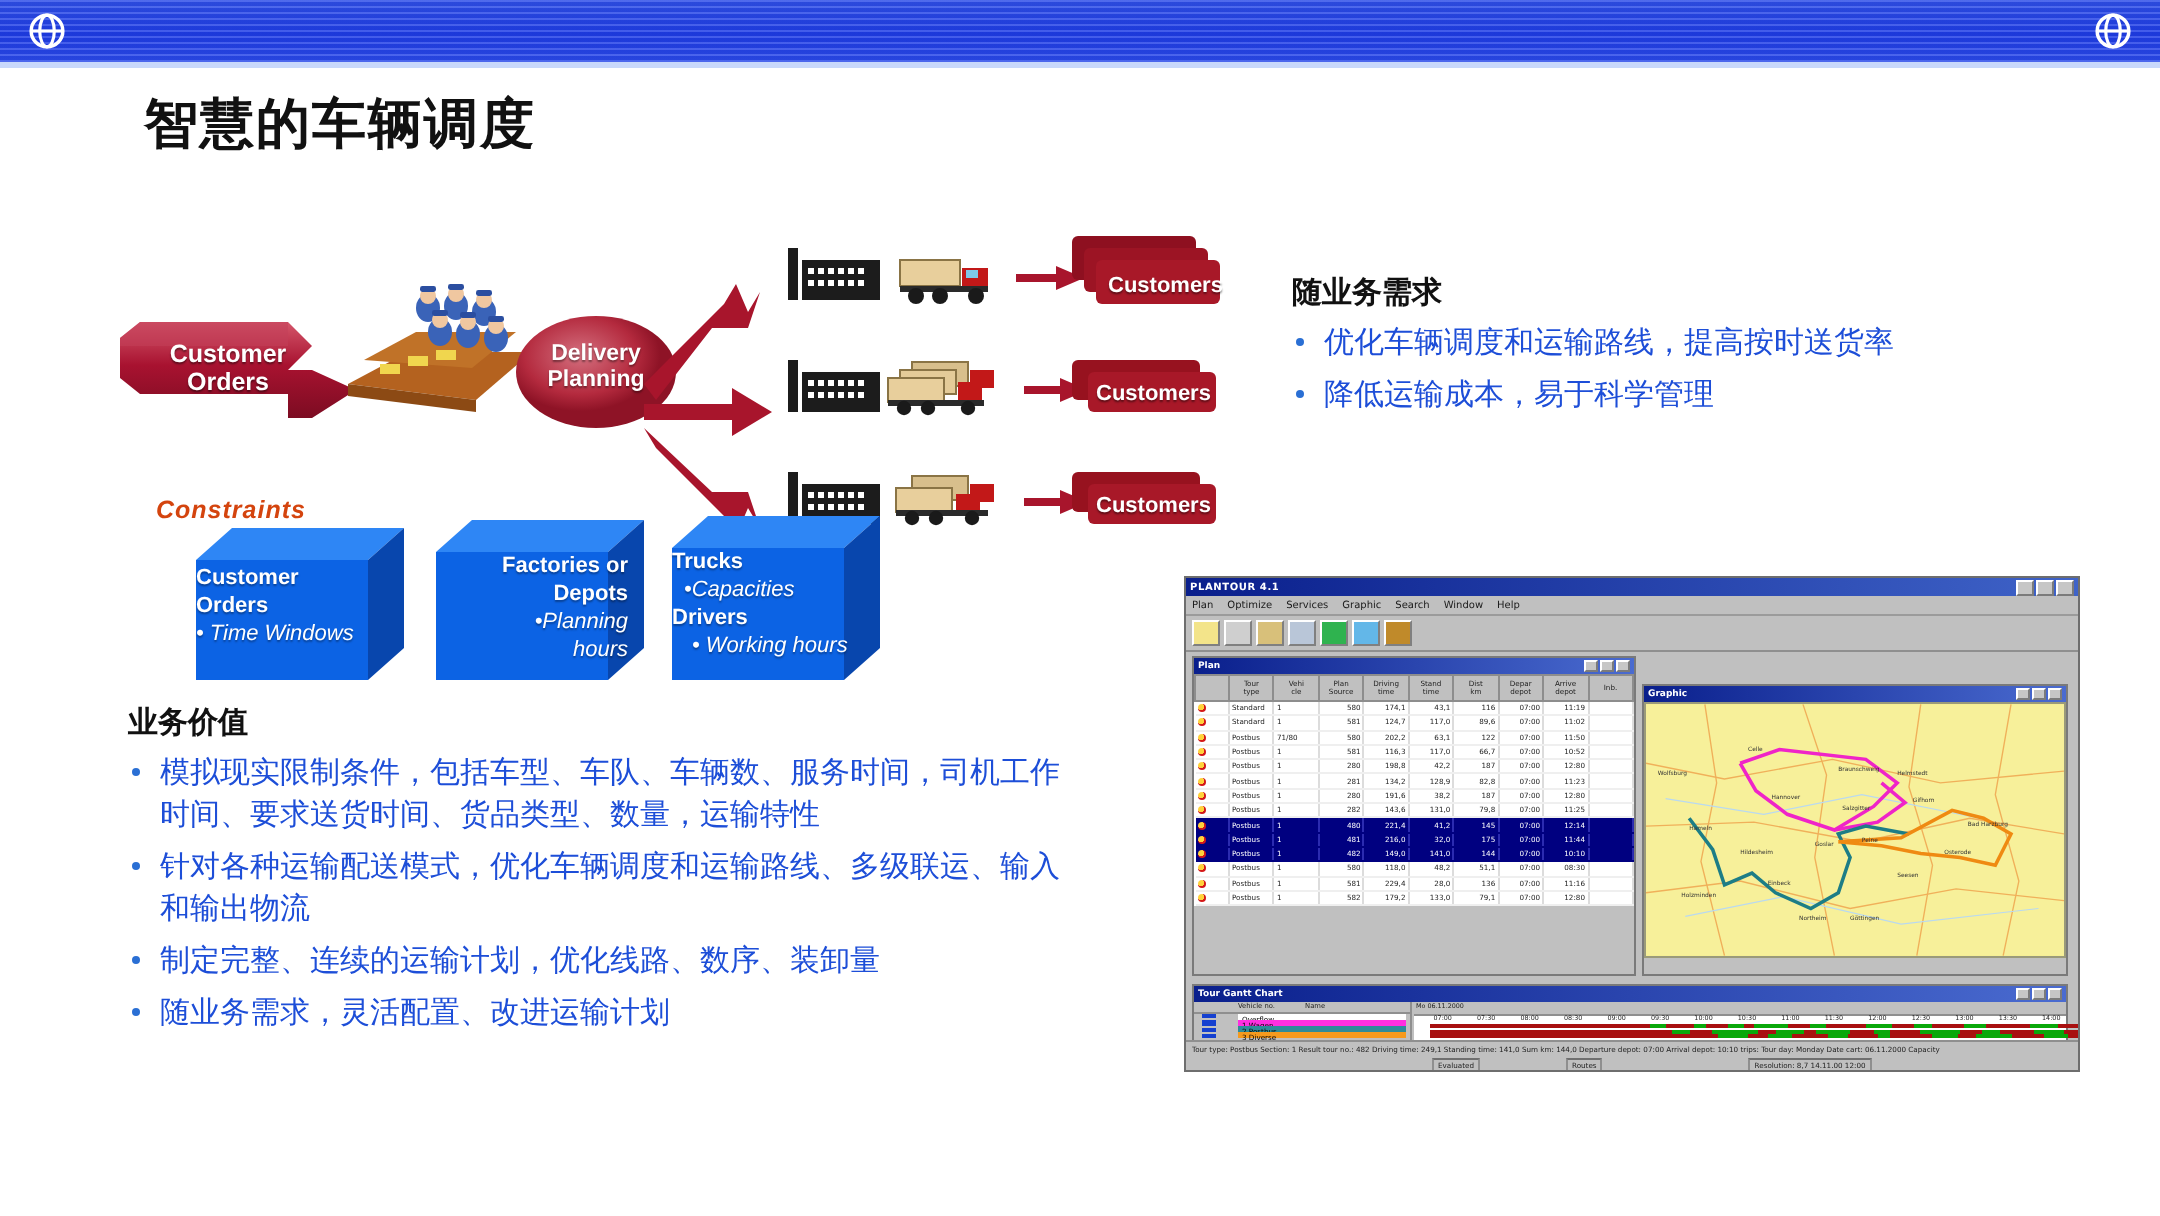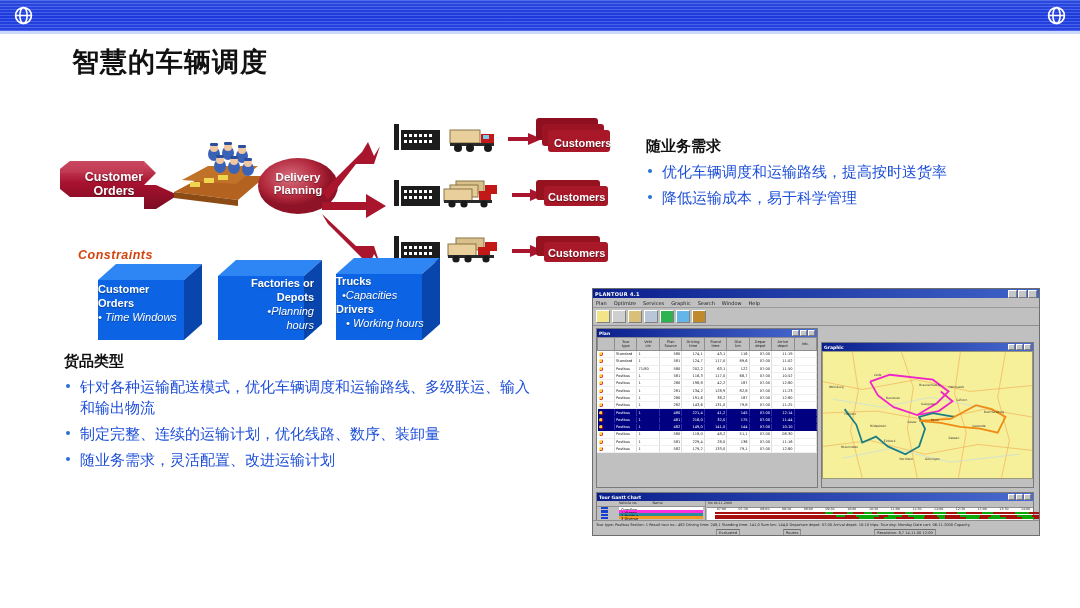--- a/index.html
+++ b/index.html
@@ -617,22 +617,23 @@
   </svg>
   <div class="cube-text" style="left:276px;top:164px;">
     <b>Trucks</b><br>
     <i style="margin-left:6px">•Capacities</i><br>
     <b>Drivers</b><br>
     <i style="margin-left:10px">• Working hours</i>
   </div>
 </div>
 
 <div class="left-text">
-  <div class="block-heading">货品类型</div>
+  <div class="block-heading">业务价值</div>
   <ul class="bullets">
+    <li>模拟现实限制条件，包括车型、车队、车辆数、服务时间，司机工作时间、要求送货时间、货品类型、数量，运输特性</li>
     <li>针对各种运输配送模式，优化车辆调度和运输路线、多级联运、输入和输出物流</li>
     <li>制定完整、连续的运输计划，优化线路、数序、装卸量</li>
     <li>随业务需求，灵活配置、改进运输计划</li>
   </ul>
 </div>
 
 <div class="right-text">
   <div class="block-heading">随业务需求</div>
   <ul class="bullets">
     <li>优化车辆调度和运输路线，提高按时送货率</li>

